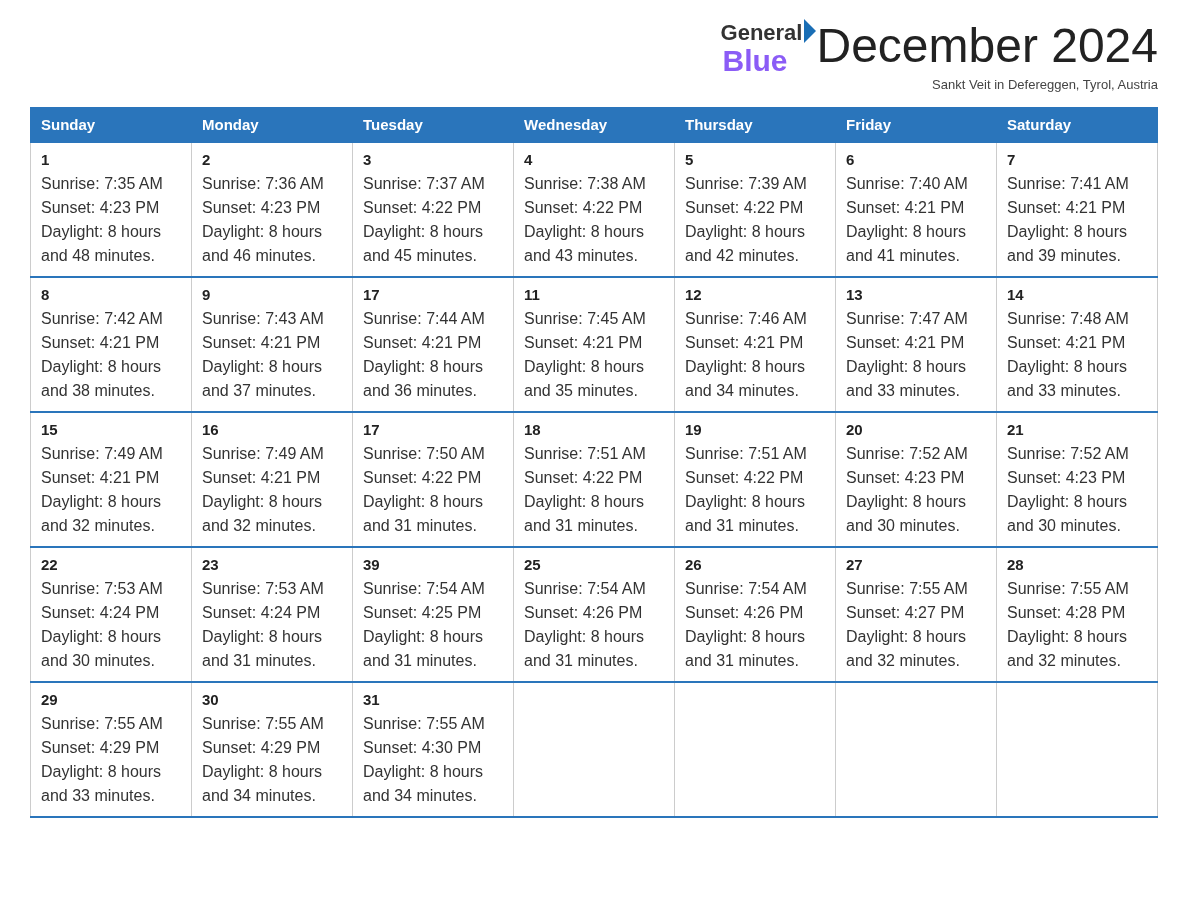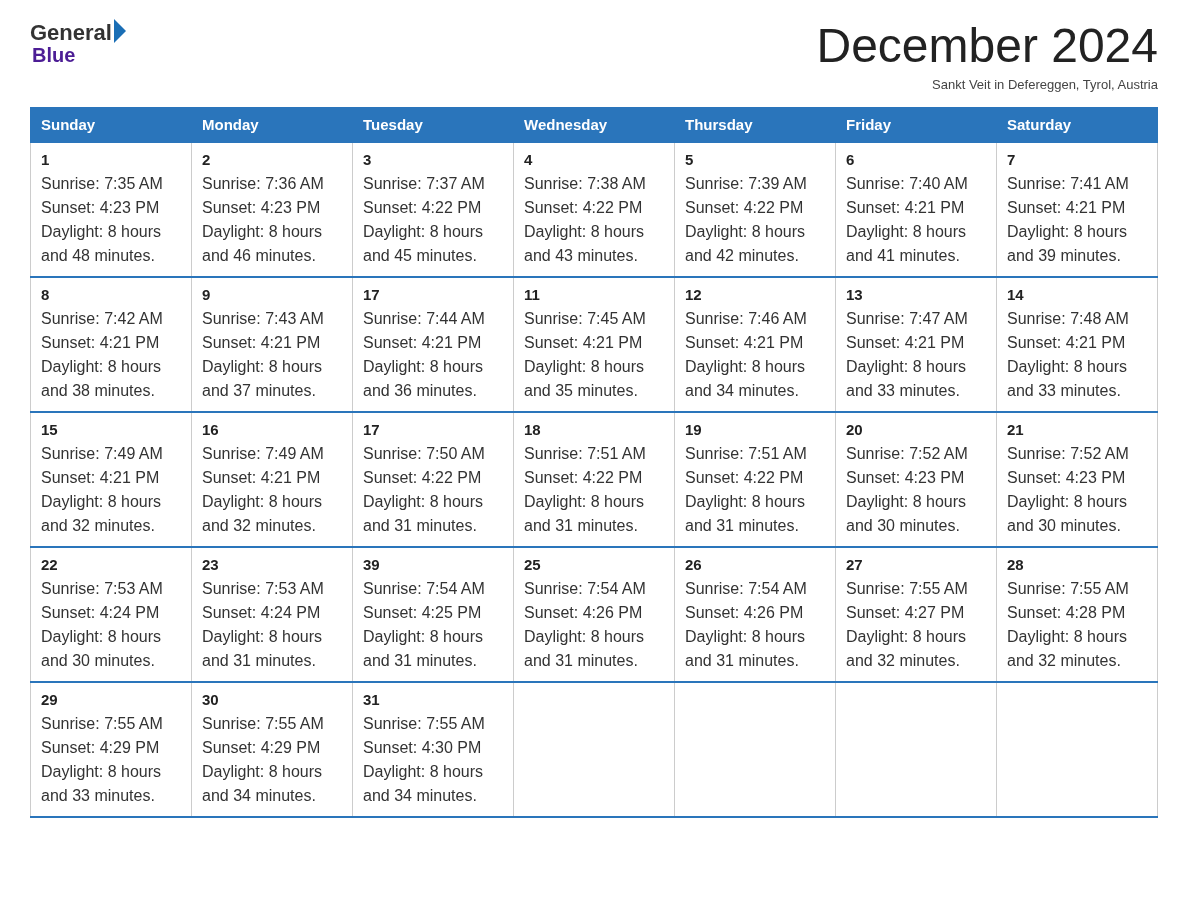--- a/index.html
+++ b/index.html
@@ -5,33 +5,33 @@
     * { box-sizing: border-box; margin: 0; padding: 0; }
     body {
       font-family: Arial, sans-serif;
       background: #fff;
       padding: 20px 30px;
       width: 1188px;
       min-height: 918px;
     }
     .header-row {
       display: flex;
-      justify-content: space-between;
+      justify-content: flex-end;
       align-items: flex-start;
       margin-bottom: 8px;
     }
     .logo-text-general {
       font-size: 22px;
       font-weight: bold;
       color: #333;
     }
     .logo-text-blue {
-      font-size: 20px;
-      font-weight: bold;
-      color: #4c1d95;
+      font-size: 30px;
+      font-weight: bold;
+      color: #8b5cf6;
     }
     .logo-triangle {
       width: 0;
       height: 0;
       border-left: 12px solid #1a6eb5;
       border-top: 12px solid transparent;
       border-bottom: 12px solid transparent;
       margin-left: 2px;
       margin-top: -4px;
     }

